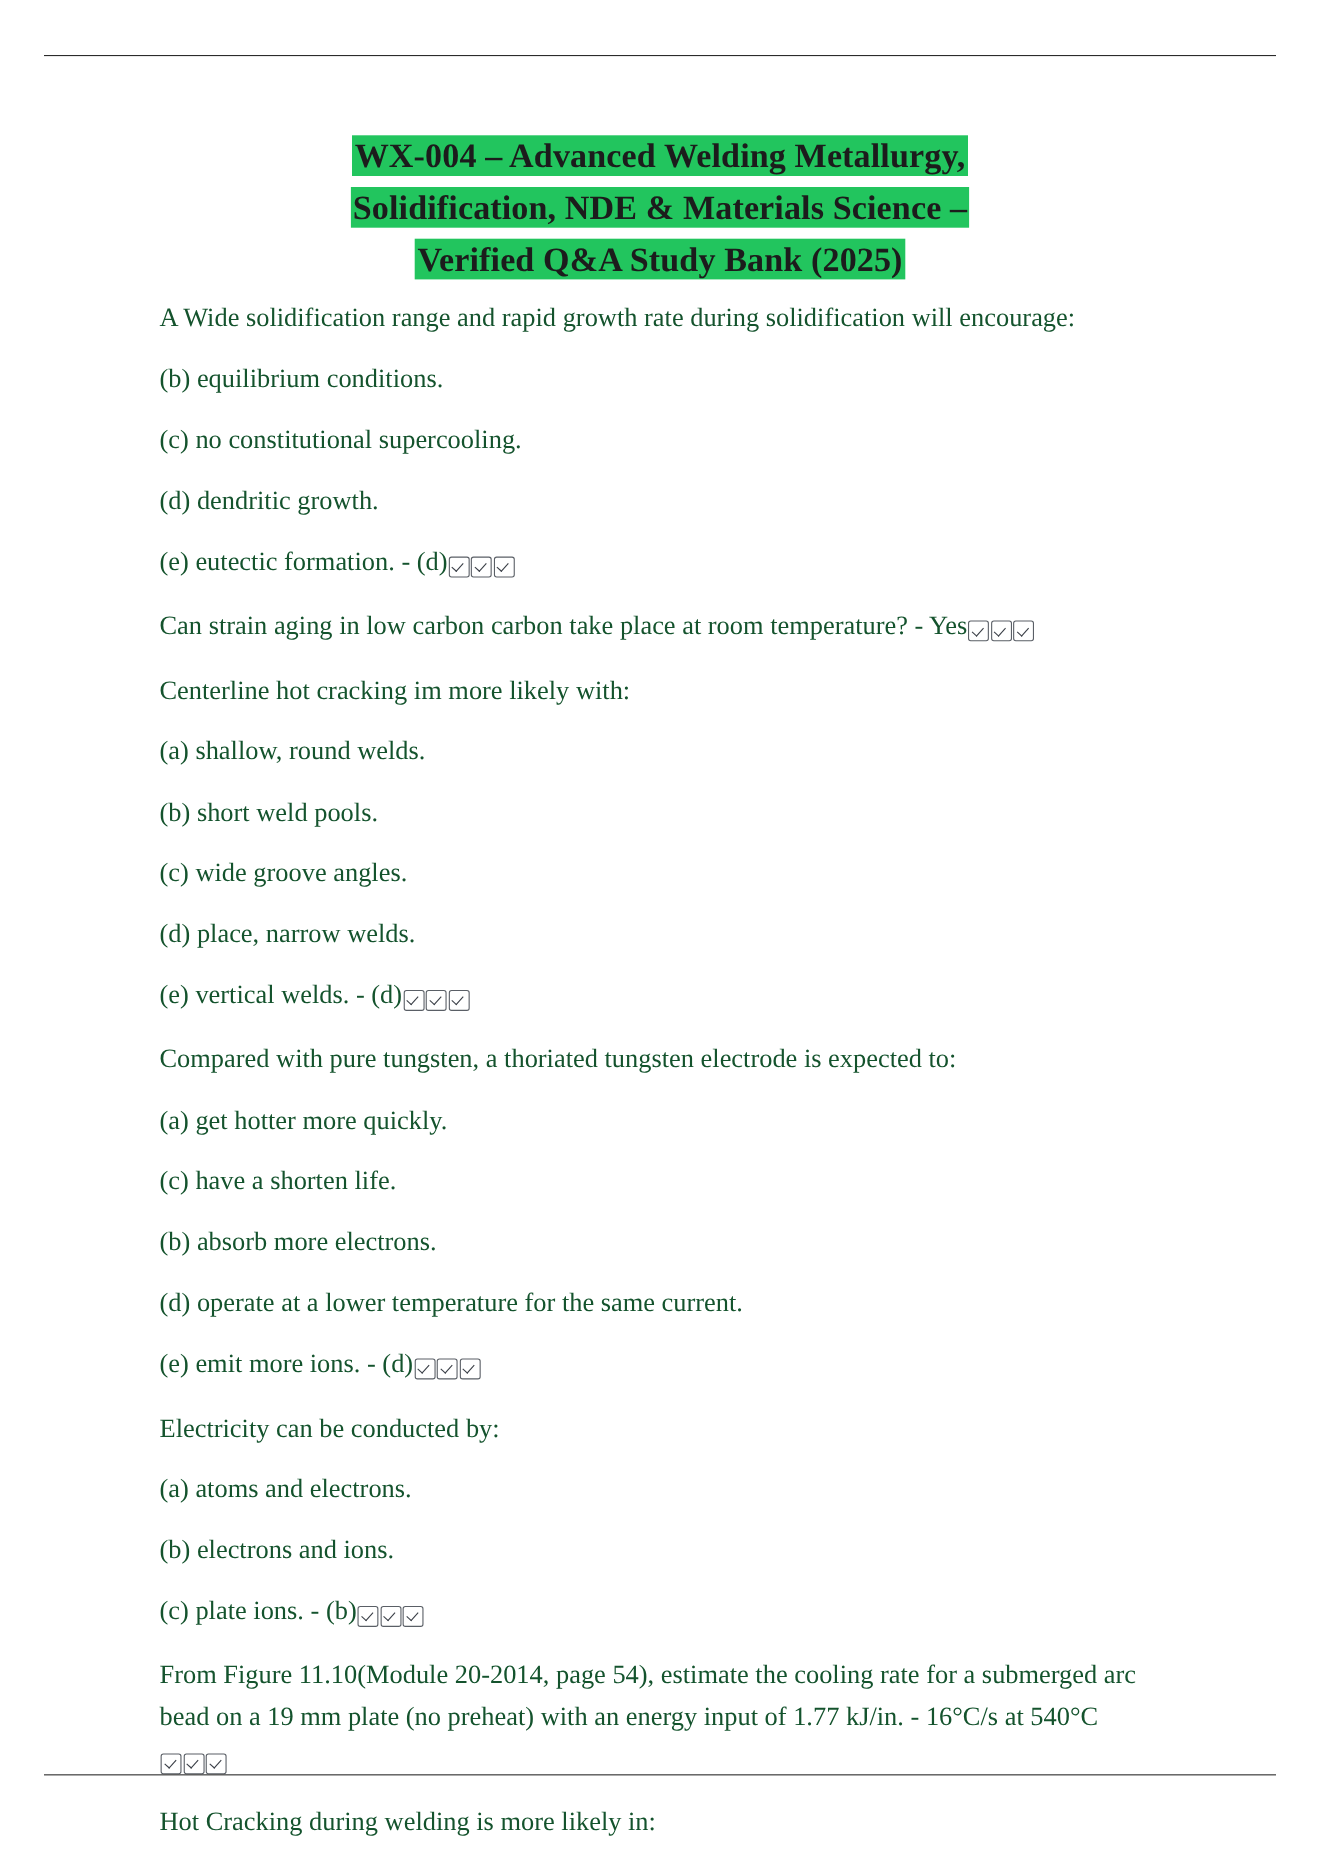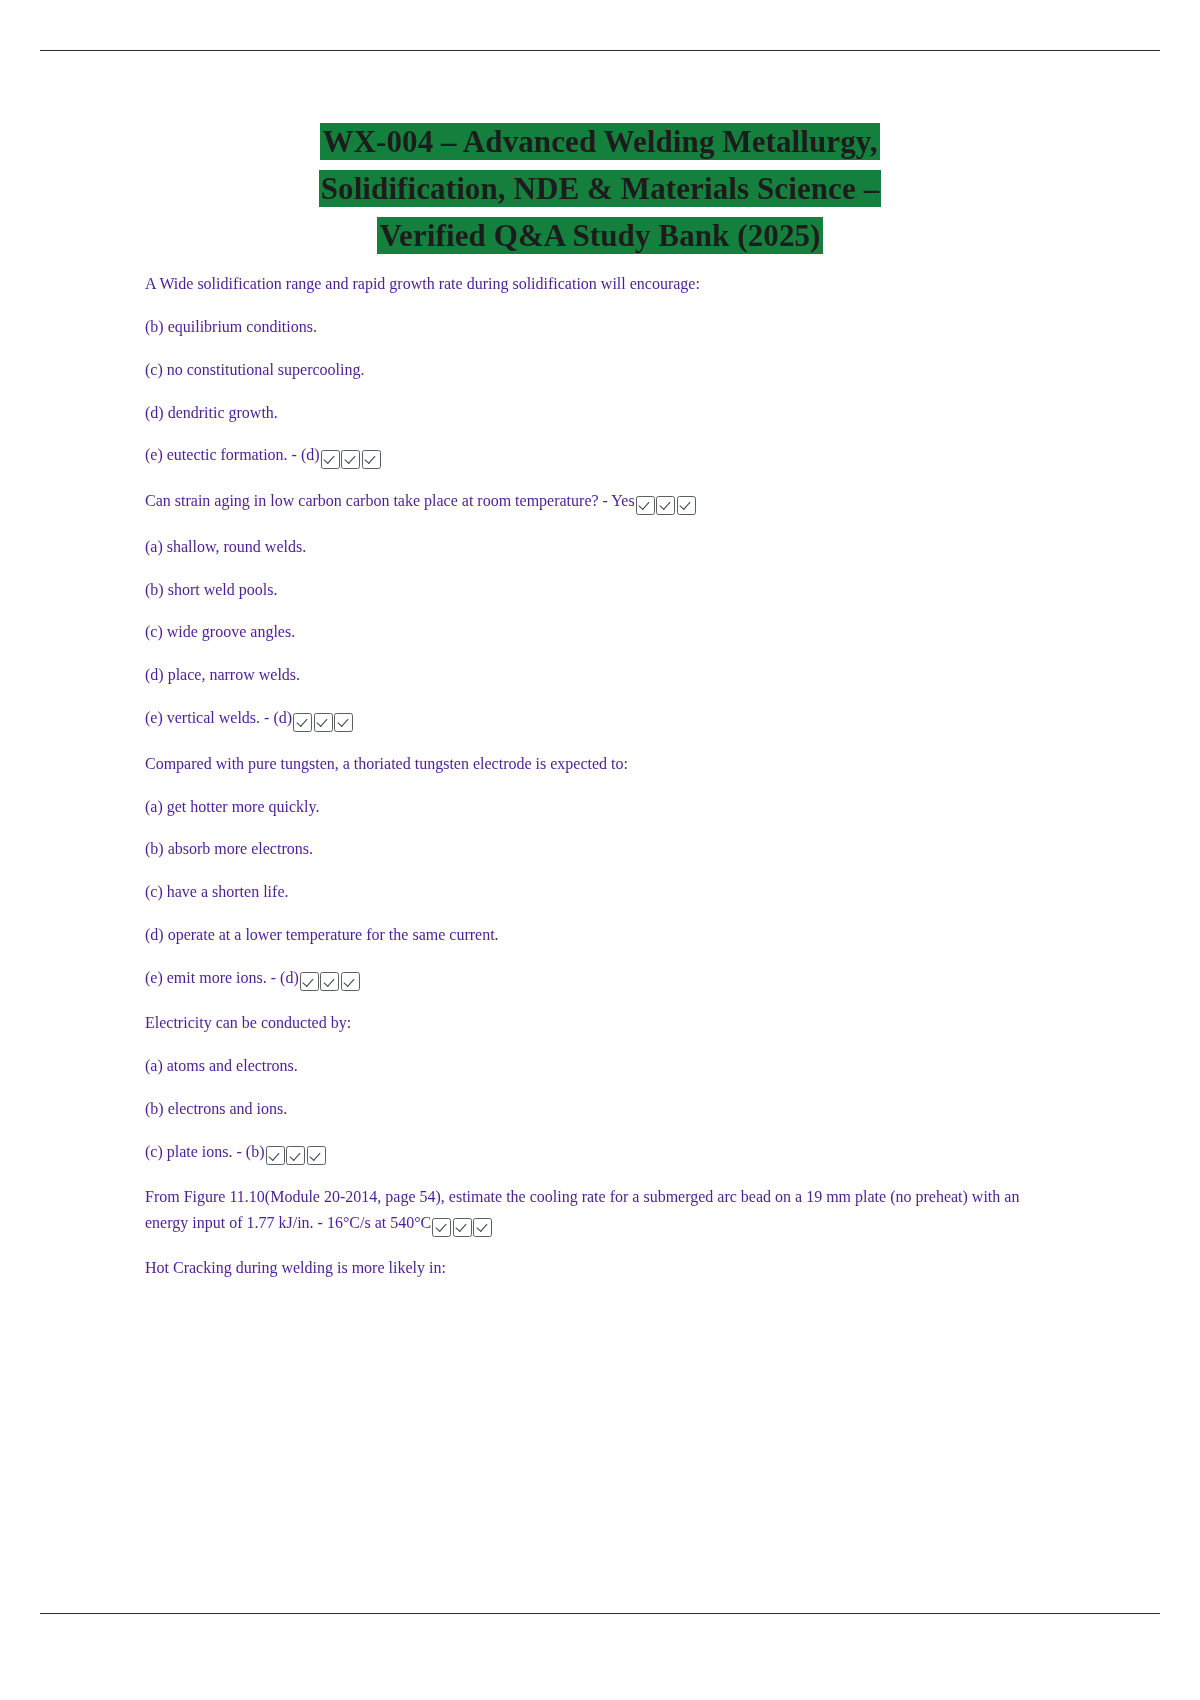--- a/index.html
+++ b/index.html
@@ -43,32 +43,32 @@
     font-family: "Liberation Serif", serif;
     font-size: 31px;
     font-weight: 700;
     color: #1c1c1c;
     text-align: center;
     line-height: 1.52;
     margin: 0 0 12px 0;
     letter-spacing: 0.1px;
   }
   h1.doc-title .hl {
-    background: #15803d;
+    background: #22c55e;
     padding: 1px 2px;
     box-decoration-break: clone;
     -webkit-box-decoration-break: clone;
   }
   .title-line { display: block; }
 
   p.para {
-    font-size: 16px;
+    font-size: 24px;
     line-height: 1.58;
     margin: 0 0 17.5px 0;
-    color: #4c1d95;
+    color: #14532d;
     text-align: left;
   }
 
   .cbgroup {
     display: inline-block;
     vertical-align: -3px;
     white-space: nowrap;
     margin-left: 1px;
   }
   .cb {
@@ -109,29 +109,30 @@
       <span class="title-line"><span class="hl">Verified Q&amp;A Study Bank (2025)</span></span>
     </h1>
 
     <div id="blocks">
         <p class="para"><span>A Wide solidification range and rapid growth rate during solidification will encourage:</span></p>
         <p class="para"><span>(b) equilibrium conditions.</span></p>
         <p class="para"><span>(c) no constitutional supercooling.</span></p>
         <p class="para"><span>(d) dendritic growth.</span></p>
         <p class="para"><span>(e) eutectic formation. - (d)</span><span class="cbgroup"><span class="cb"></span><span class="cb"></span><span class="cb"></span></span></p>
         <p class="para"><span>Can strain aging in low carbon carbon take place at room temperature? - Yes</span><span class="cbgroup"><span class="cb"></span><span class="cb"></span><span class="cb"></span></span></p>
+        <p class="para"><span>Centerline hot cracking im more likely with:</span></p>
         <p class="para"><span>(a) shallow, round welds.</span></p>
         <p class="para"><span>(b) short weld pools.</span></p>
         <p class="para"><span>(c) wide groove angles.</span></p>
         <p class="para"><span>(d) place, narrow welds.</span></p>
         <p class="para"><span>(e) vertical welds. - (d)</span><span class="cbgroup"><span class="cb"></span><span class="cb"></span><span class="cb"></span></span></p>
         <p class="para"><span>Compared with pure tungsten, a thoriated tungsten electrode is expected to:</span></p>
         <p class="para"><span>(a) get hotter more quickly.</span></p>
+        <p class="para"><span>(c) have a shorten life.</span></p>
         <p class="para"><span>(b) absorb more electrons.</span></p>
-        <p class="para"><span>(c) have a shorten life.</span></p>
         <p class="para"><span>(d) operate at a lower temperature for the same current.</span></p>
         <p class="para"><span>(e) emit more ions. - (d)</span><span class="cbgroup"><span class="cb"></span><span class="cb"></span><span class="cb"></span></span></p>
         <p class="para"><span>Electricity can be conducted by:</span></p>
         <p class="para"><span>(a) atoms and electrons.</span></p>
         <p class="para"><span>(b) electrons and ions.</span></p>
         <p class="para"><span>(c) plate ions. - (b)</span><span class="cbgroup"><span class="cb"></span><span class="cb"></span><span class="cb"></span></span></p>
         <p class="para"><span>From Figure 11.10(Module 20-2014, page 54), estimate the cooling rate for a submerged arc bead on a 19 mm plate (no preheat) with an energy input of 1.77 kJ/in. - 16°C/s at 540°C</span><span class="cbgroup"><span class="cb"></span><span class="cb"></span><span class="cb"></span></span></p>
         <p class="para"><span>Hot Cracking during welding is more likely in:</span></p>
       </div>
 

